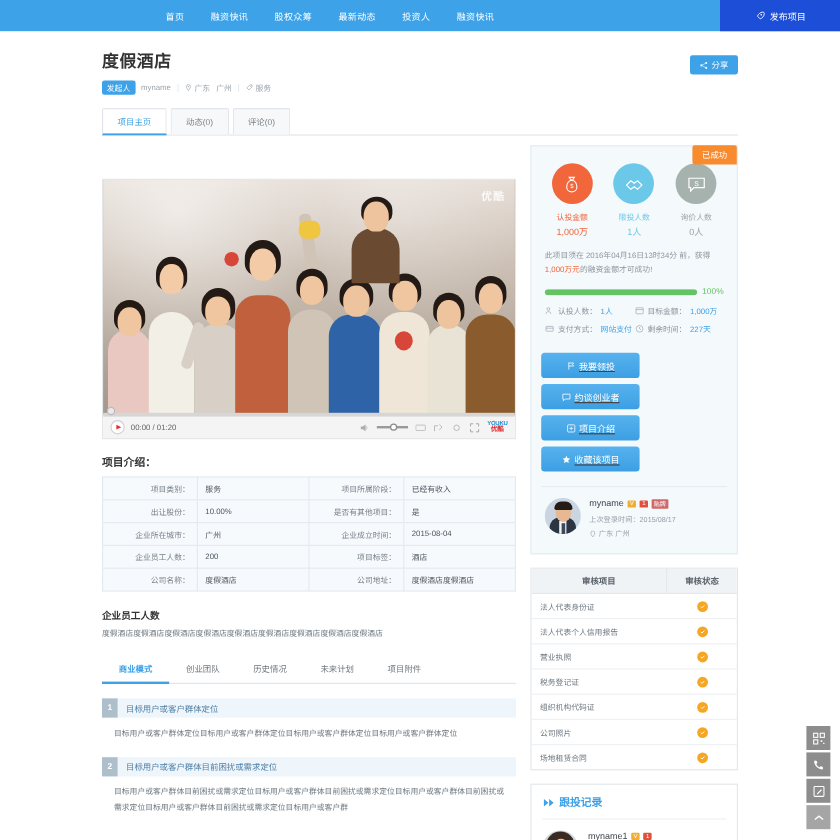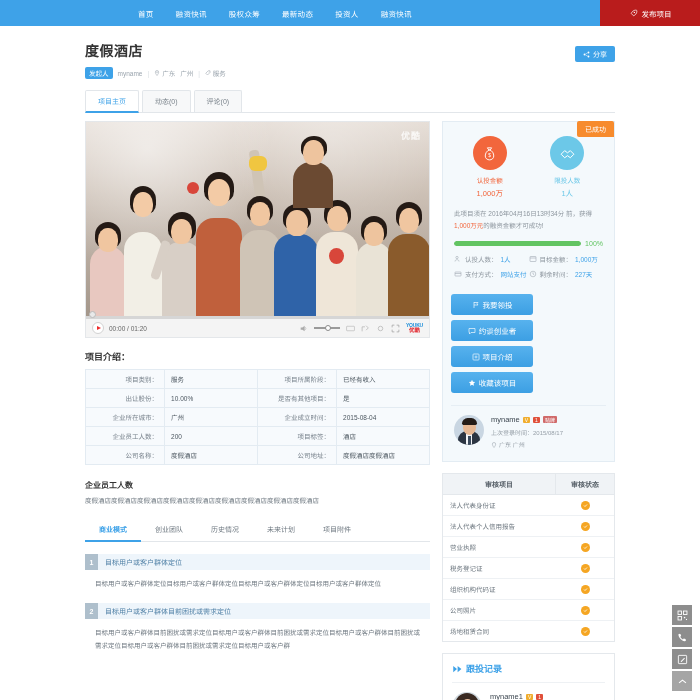--- a/index.html
+++ b/index.html
@@ -17,21 +17,21 @@
   
   .topnav {
     height:26px; background:#3ea2e8; display:flex; align-items:center;
     position:relative;
     padding-left:40px;
   }
   .nav-items { display:flex; align-items:center; margin-left:98px; gap:22px; }
   .nav-item { color:#ffffff; font-size:7.5px; letter-spacing:.3px; cursor:pointer; }
   .publish-btn {
     position:absolute; right:0; top:0; height:26px; width:100px;
-    background:#b91c1c; color:#fff; display:flex; align-items:center;
+    background:#1d4ed8; color:#fff; display:flex; align-items:center;
     justify-content:center; gap:4px; font-size:7.5px; cursor:pointer;
   }
   .publish-btn svg { width:9px; height:9px; }
 
   
   .page { width:700px; padding:0 85px; position:relative; }
   .wrap { width:530px; margin:0 auto; position:relative; }
 
   
   .title-row { display:flex; align-items:flex-start; justify-content:space-between; padding-top:14px; }
@@ -56,21 +56,21 @@
     border-radius:2px 2px 0 0;
   }
   .tab-m.active { background:#fff; color:#3ea2e8; border-bottom:2px solid #3ea2e8; margin-bottom:-1px; }
 
   
   .cols { display:flex; gap:12px; margin-top:8px; }
   .col-left { width:345px; }
   .col-right { width:173px; }
 
   
-  .video-box { width:345px; background:#fff; border:1px solid #e4e7ea; }
+  .video-box { width:345px; background:#fff; border:1px solid #e4e7ea;margin-top:28px; }
   .video-screen {
     width:100%; height:196px; position:relative; overflow:hidden;
     background:linear-gradient(170deg,#cfc5bd 0%,#b8aa9e 45%,#9d8e82 100%);
   }
   .vs-wall { position:absolute; inset:0; background:
       radial-gradient(circle at 18% 14%, rgba(255,255,255,.55), rgba(255,255,255,0) 38%),
       radial-gradient(circle at 72% 10%, rgba(255,255,255,.28), rgba(255,255,255,0) 34%),
       linear-gradient(180deg,#e6ded7 0%,#cbbfb4 38%,#a3968a 100%);
   }
   .yk-watermark {
@@ -153,21 +153,21 @@
   .prog-bar { flex:1; height:5px; border-radius:3px; background:#e4e9ed; overflow:hidden; }
   .prog-fill { height:100%; background:#62c462; border-radius:3px; }
   .prog-pct { font-size:7px; color:#62c462; }
 
   .kv-grid { display:flex; flex-wrap:wrap; margin-top:7px; padding:0 3px; }
   .kv { width:50%; display:flex; align-items:center; gap:3px; font-size:6.5px;
         color:#8d969e; margin-bottom:5px; }
   .kv svg { width:8px; height:8px; flex:none; }
   .kv b { color:#3ea2e8; font-weight:normal; }
 
-  .act-grid { display:flex; flex-wrap:wrap; gap:5px; margin-top:10px; }
+  .act-grid { display:flex; flex-wrap:wrap; gap:5px; margin-top:10px;text-decoration:underline; }
   .act-btn {
     width:82px; height:21px; background:linear-gradient(#57b2ee,#3c9fe3);
     border-radius:3px; color:#fff; font-size:7.5px; display:flex; align-items:center;
     justify-content:center; gap:3px; cursor:pointer;
   }
   .act-btn svg { width:8px; height:8px; }
 
   .user-card { display:flex; gap:7px; align-items:flex-start; margin-top:12px; padding:9px 3px 3px;
     border-top:1px solid #e6eef4; }
   .avatar { width:30px; height:30px; border-radius:50%; overflow:hidden; flex:none;
@@ -476,20 +476,30 @@
           </div>
           <div class="circ-item">
             <div class="circ blue">
               <svg viewBox="0 0 24 24">
                     <path d="M3 13l5-5 4 3 4-3 5 5-5 5-4-3-4 3z" fill="none" stroke="#fff" stroke-width="1.4"></path>
                   </svg>
             </div>
             <div class="circ-lbl b">限投人数</div>
             <div class="circ-val b">1人</div>
           </div>
+          <div class="circ-item">
+            <div class="circ gray">
+              <svg viewBox="0 0 24 24">
+                    <path d="M3 5h18v11H9l-4 4v-4H3z" fill="none" stroke="#fff" stroke-width="1.4"></path>
+                    <text x="12" y="14" font-size="8" fill="#fff" text-anchor="middle">S</text>
+                  </svg>
+            </div>
+            <div class="circ-lbl g">询价人数</div>
+            <div class="circ-val g">0人</div>
+          </div>
         </div>
 
         <div class="deadline">
           <span>此项目须在</span>
           <span>2016年04月16日13时34分</span>
           <span>前，获得</span><br>
           <b>1,000万元</b><span>的融资金额才可成功!</span>
         </div>
 
         <div class="prog-row">

